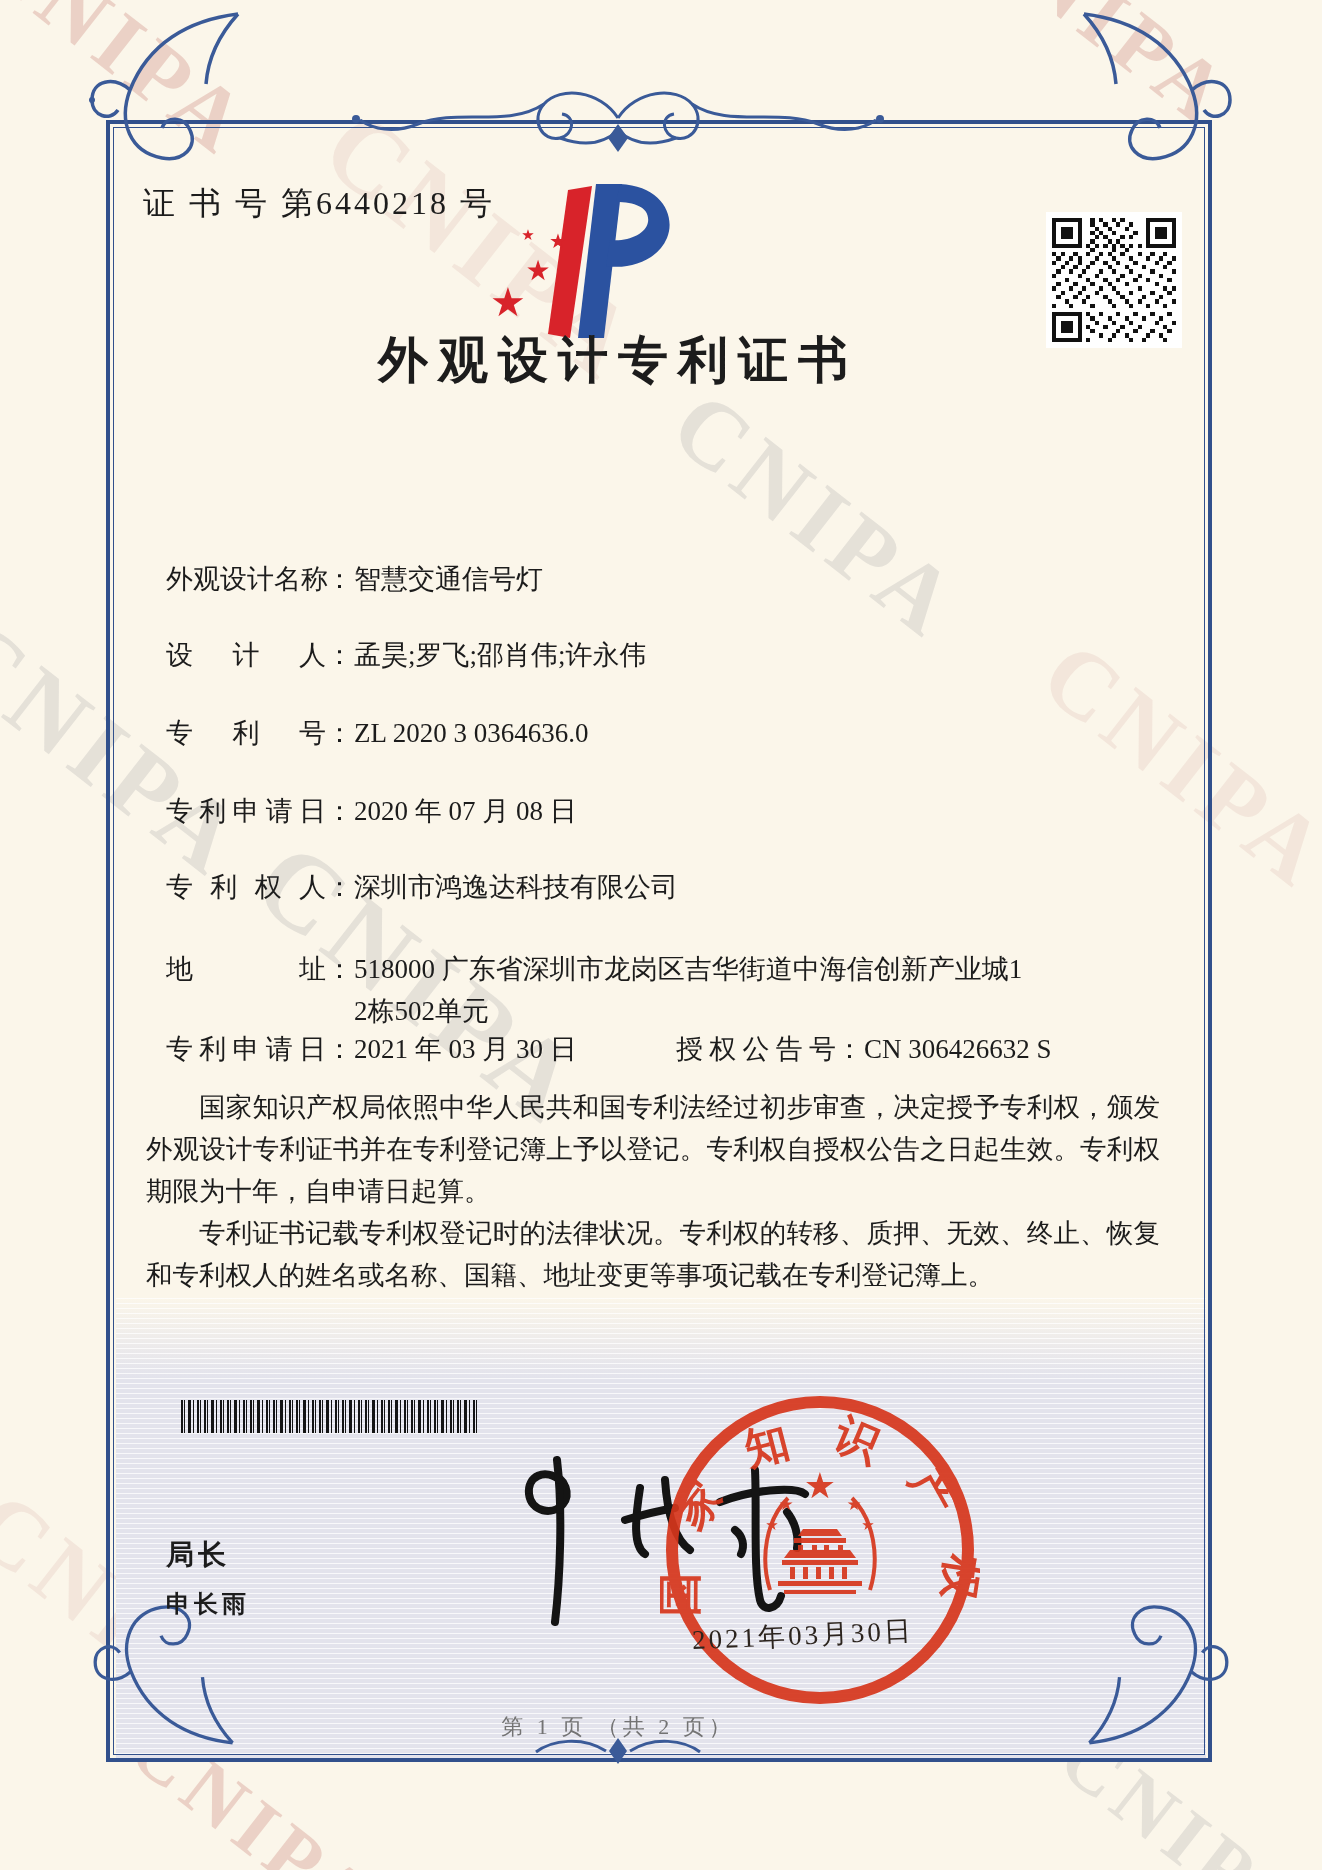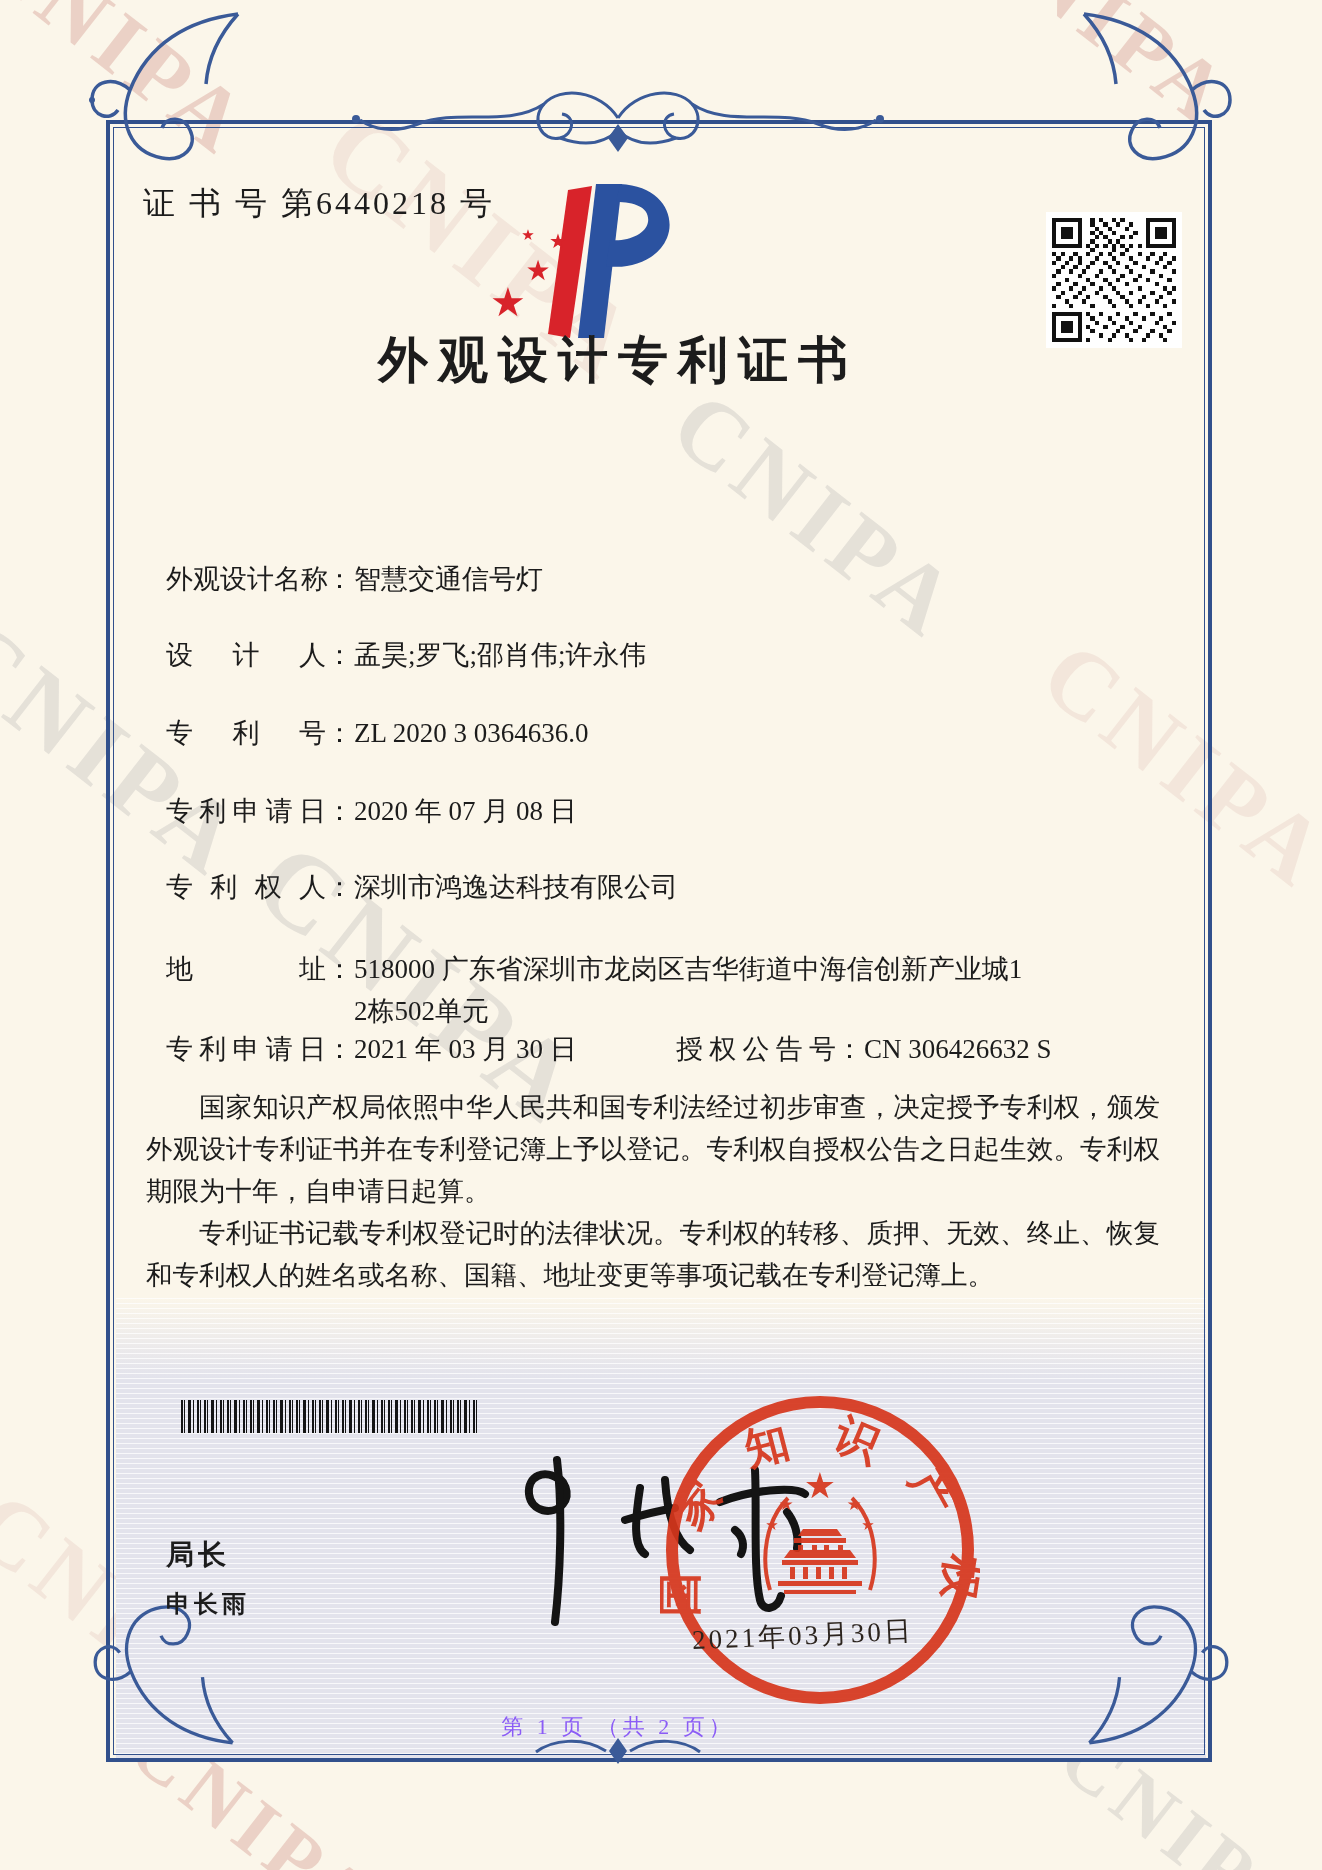--- a/index.html
+++ b/index.html
@@ -52,21 +52,21 @@
 
   .signer-title{left:166px;top:1536px;font-family:"Liberation Sans","DejaVu Sans",sans-serif;
                 font-weight:600;font-size:28px;letter-spacing:4px;}
   .signer-name{left:166px;top:1588px;font-family:"Liberation Sans","DejaVu Sans",sans-serif;
                font-weight:600;font-size:24px;letter-spacing:4px;}
 
   .seal-date{left:692px;top:1616px;width:280px;font-size:27px;letter-spacing:3px;
              color:#2c241e;transform:rotate(-2.5deg);white-space:nowrap;}
 
   .page-info{left:113px;top:1712px;width:1010px;text-align:center;font-size:22px;
-             letter-spacing:4px;color:#8b5cf6;}
+             letter-spacing:4px;color:#737373;}
   .note-strip{left:447px;top:1772px;width:430px;height:56px;background:#fffdf4;
               text-align:center;font-size:25px;letter-spacing:6px;line-height:56px;}
 
   .qr-box{left:1046px;top:212px;width:136px;height:136px;background:#ffffff;padding:6px;box-sizing:border-box;}
 </style>
 </head>
 <body>
 
 <div id="page">
 

